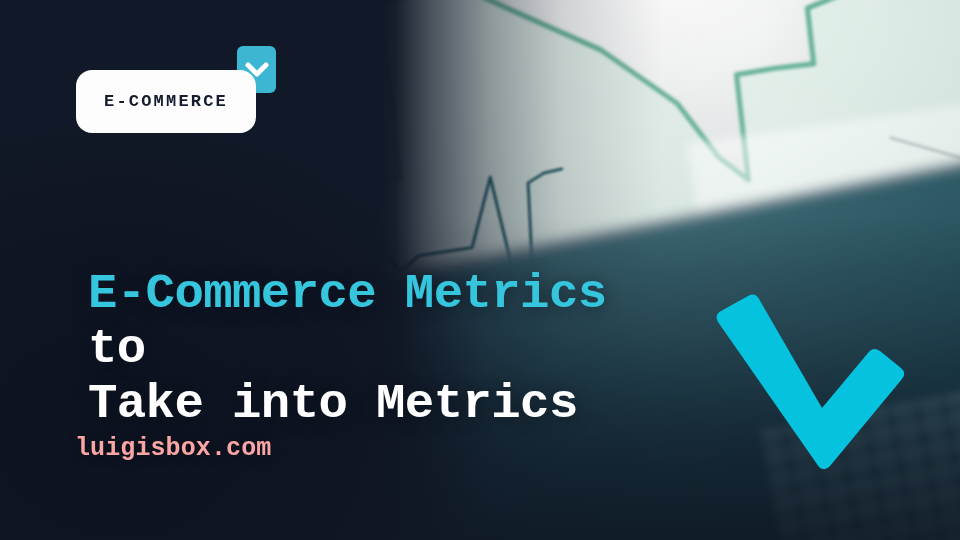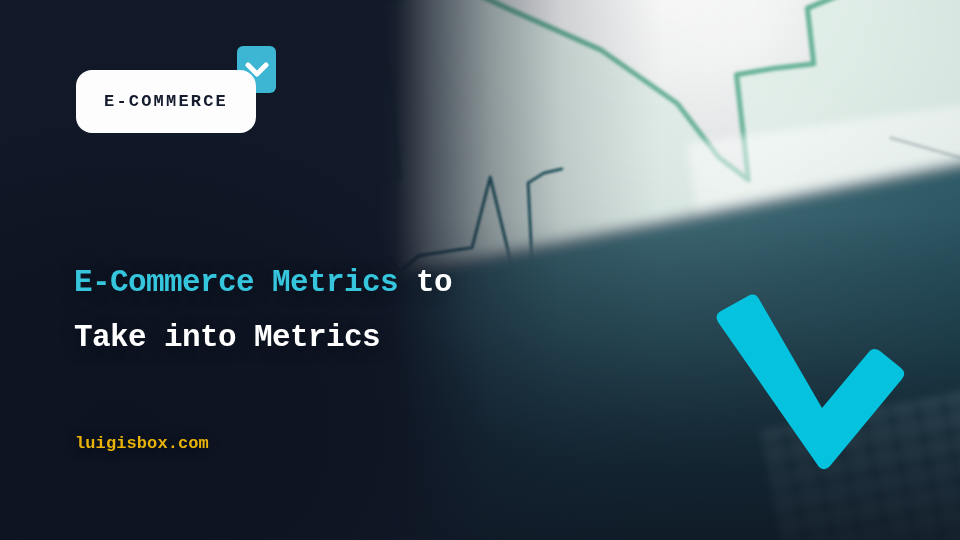--- a/index.html
+++ b/index.html
@@ -182,41 +182,41 @@
     color: #141c2e;
     font-size: 17px;
     font-weight: bold;
     letter-spacing: 2.2px;
     line-height: 1;
   }
 
   
   .headline {
     position: absolute;
-    left: 74px;
+    left: 88px;
     top: 234px;
     width: 600px;
-    font-size: 31px;
+    font-size: 49px;
     font-weight: bold;
     line-height: 55px;
     letter-spacing: -0.6px;
     color: #ffffff;
     text-shadow: 0 2px 16px rgba(8,12,22,.55);
   }
   .headline .accent { color: #35c6de; }
 
   
   .site-url {
     position: absolute;
     left: 75px;
     top: 434px;
-    font-size: 17px;
+    font-size: 25px;
     font-weight: bold;
     letter-spacing: .1px;
-    color: #eab308;
+    color: #fca5a5;
     text-shadow: 0 1px 10px rgba(8,12,22,.6);
   }
 
   
   .brand-check {
     position: absolute;
     left: 690px;
     top: 290px;
     width: 215px;
     height: 185px;

